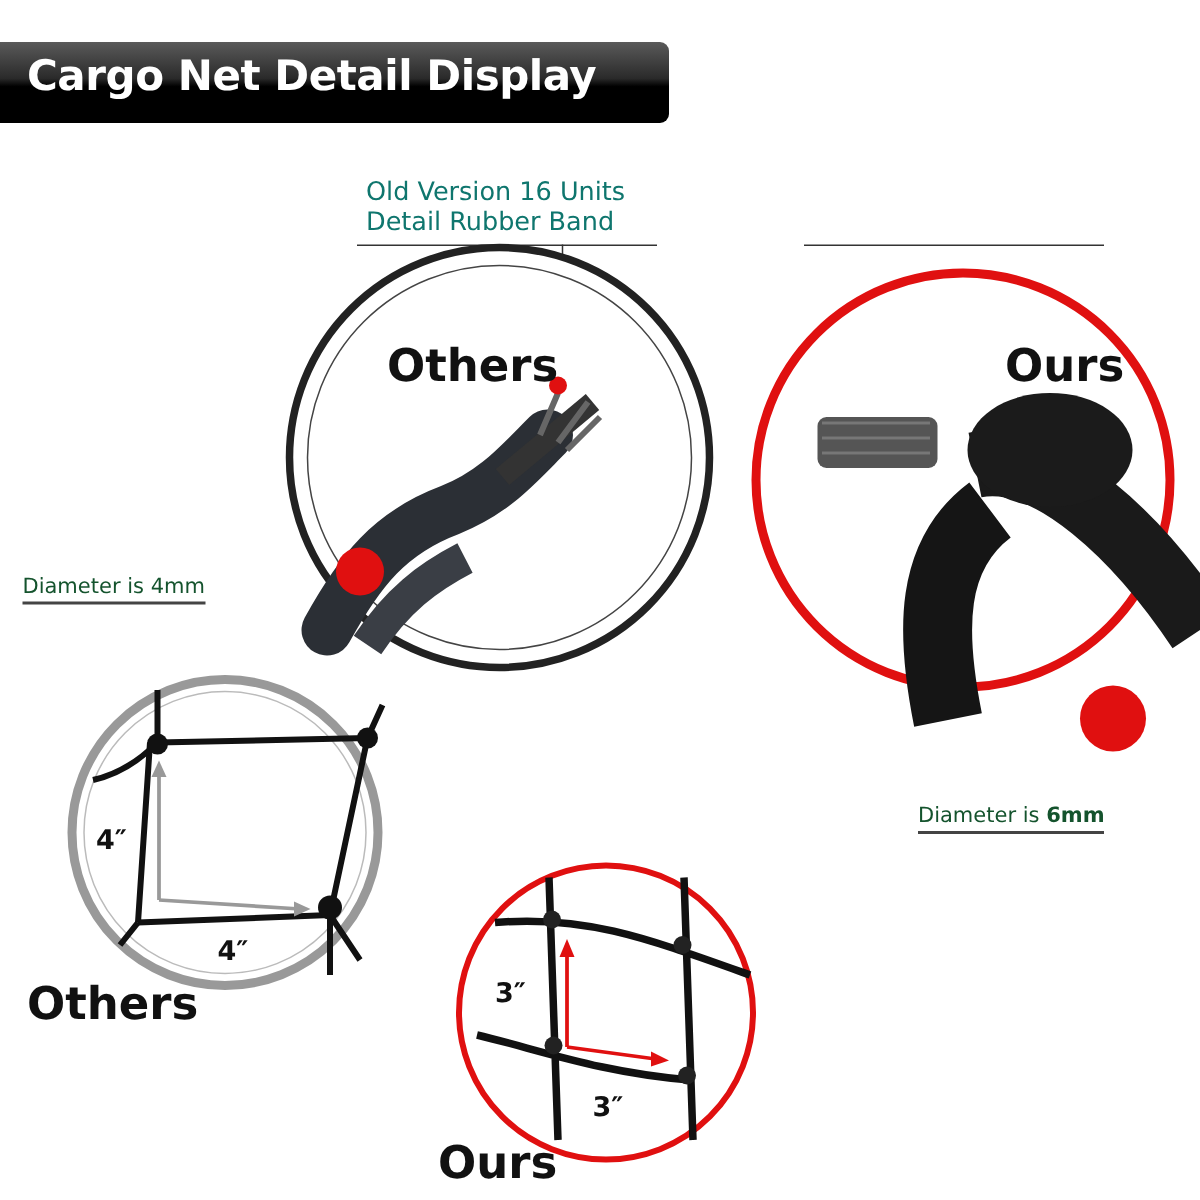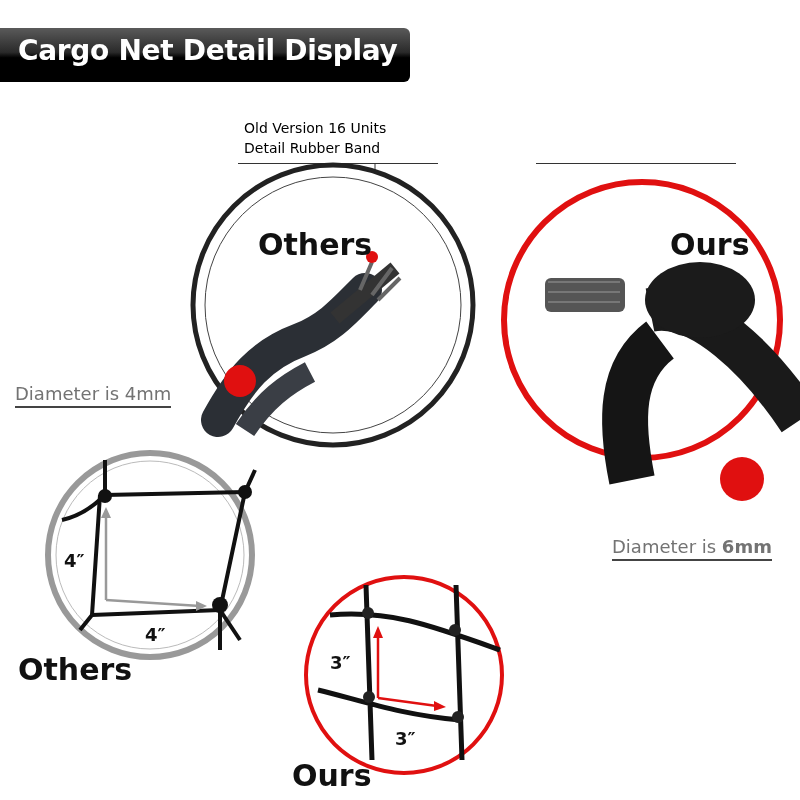--- a/index.html
+++ b/index.html
@@ -1,23 +1,23 @@
 <!DOCTYPE html>
 <html><head>
 <meta charset="utf-8">
 <style>
   html,body{margin:0;padding:0;background:#fff;}
   body{width:800px;height:800px;position:relative;overflow:hidden;font-family:"DejaVu Sans","Liberation Sans",sans-serif;color:#111;}
-  .banner{position:absolute;left:0;top:28px;width:410px;height:54px;border-radius:0 6px 6px 0;
+  .banner{position:absolute;left:0;top:28px;width:446px;height:54px;border-radius:0 6px 6px 0;
     background:linear-gradient(#5a5a5a 0%,#2a2a2a 45%,#000 55%,#000 100%);}
   .banner-title{position:absolute;left:18px;top:6px;color:#fff;font-weight:bold;font-size:28px;font-family:"DejaVu Sans",sans-serif;letter-spacing:-0.3px;white-space:nowrap;}
-  .caption{position:absolute;font-size:14px;line-height:20px;color:#000000;font-family:"DejaVu Sans",sans-serif;}
+  .caption{position:absolute;font-size:17px;line-height:20px;color:#0f766e;font-family:"DejaVu Sans",sans-serif;}
   .caption .l{display:block;white-space:nowrap;}
   .uline{position:absolute;height:1px;background:#333;}
-  .dia{position:absolute;font-size:18px;color:#737373;white-space:nowrap;border-bottom:2px solid #444;padding-bottom:2px;}
+  .dia{position:absolute;font-size:14px;color:#14532d;white-space:nowrap;border-bottom:2px solid #444;padding-bottom:2px;}
   .dia b{font-weight:bold;}
   .big-label{position:absolute;font-weight:bold;font-size:30px;color:#111;white-space:nowrap;}
   svg{position:absolute;left:0;top:0;}
   .dim{position:absolute;font-weight:bold;font-size:18px;color:#111;}
 </style>
 </head>
 <body>
 
 <div class="banner">
   <span class="banner-title">Cargo Net Detail Display</span>

